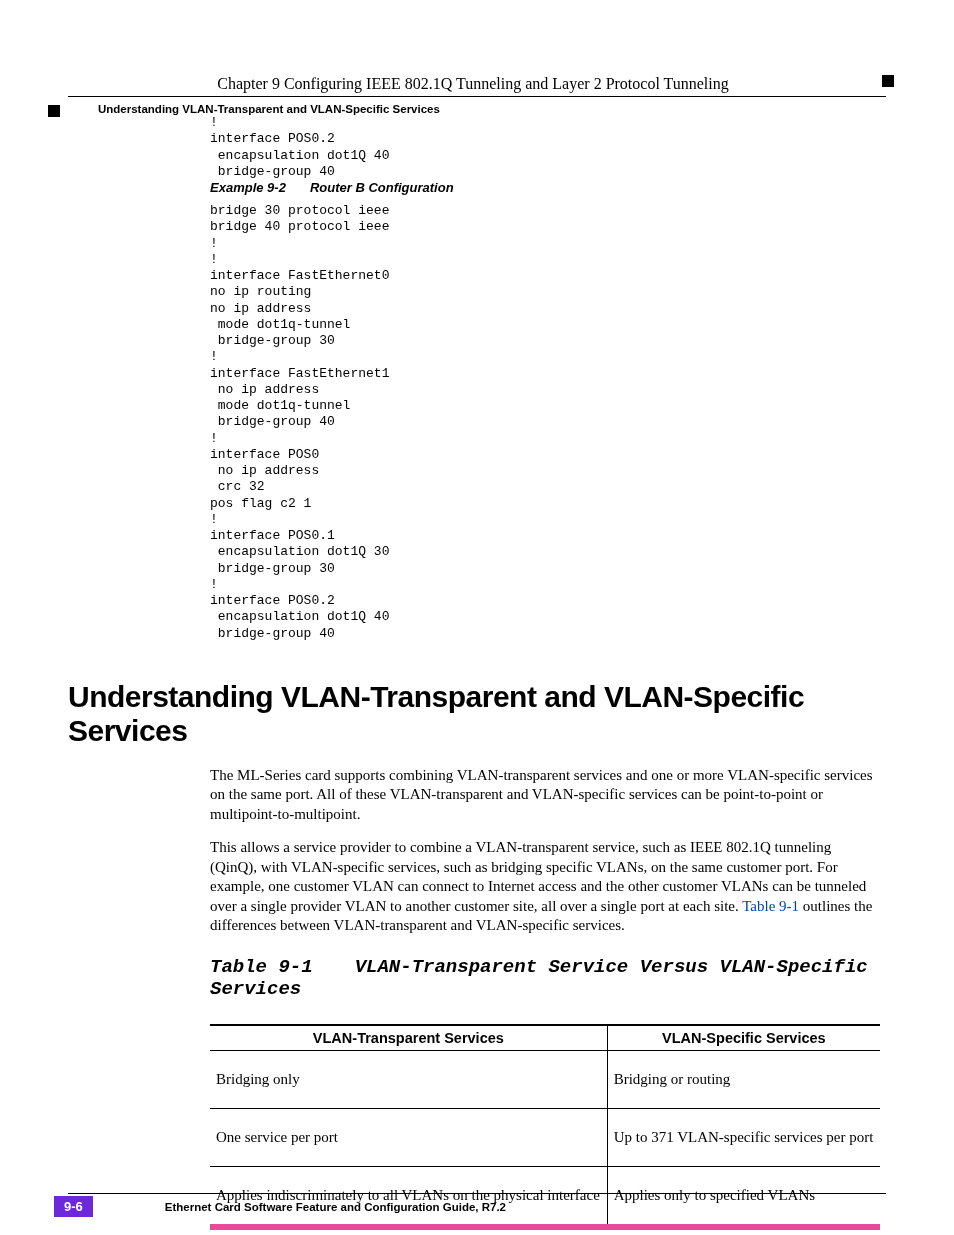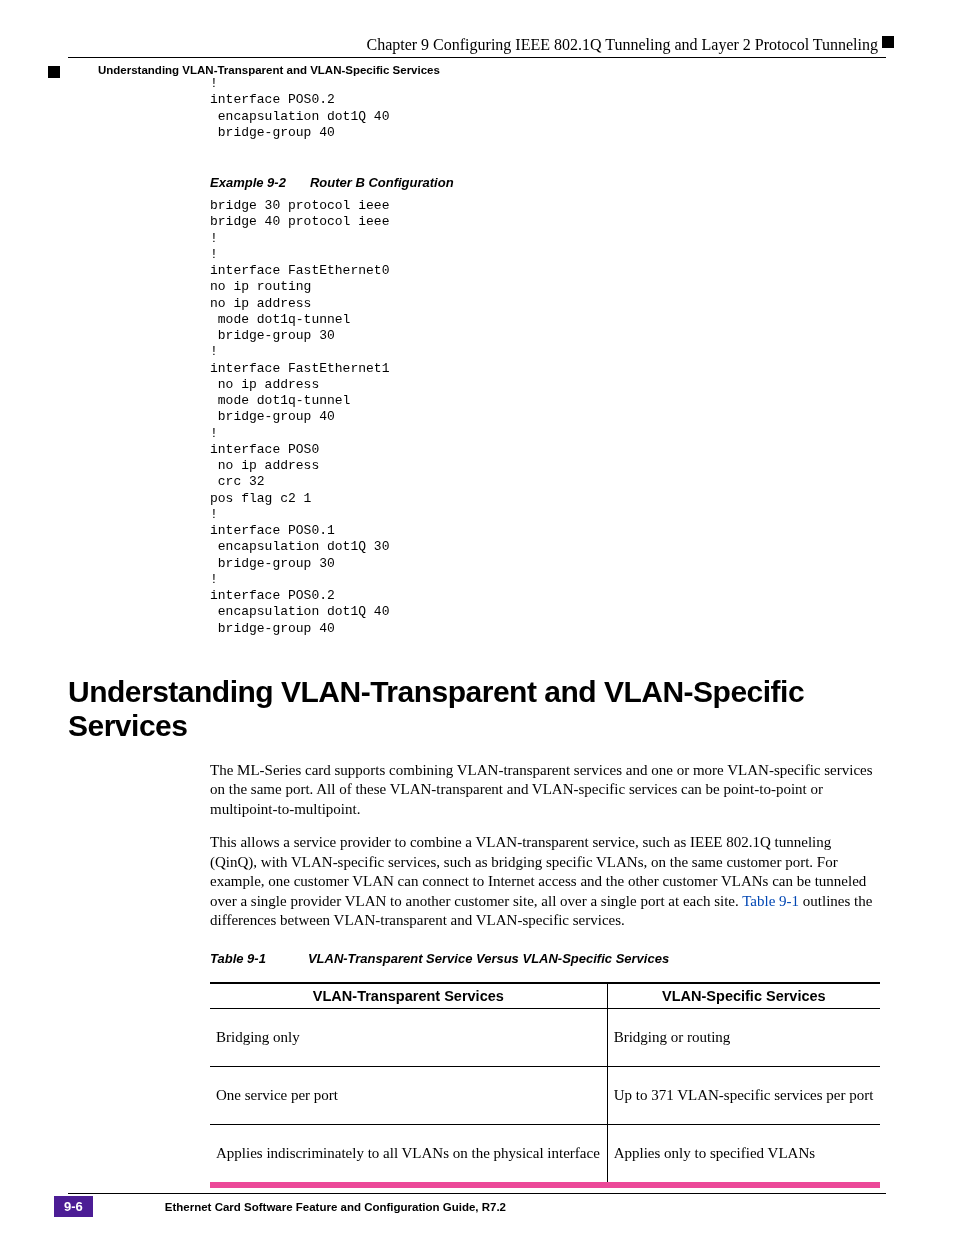--- a/index.html
+++ b/index.html
@@ -11,23 +11,24 @@
     color: #000;
   }
   .page {
     position: relative;
     width: 954px;
     height: 1235px;
     box-sizing: border-box;
     padding: 36px 68px 0 68px;
   }
   .rh-right {
-    text-align: right;
+    text-align: center;
     padding-right: 8px;
     position: relative;
+    margin-top: 39px;
   }
   .rh-right::after {
     content: "";
     position: absolute;
     right: -8px;
     top: 0;
     width: 12px;
     height: 12px;
     background: #000;
   }
@@ -65,47 +66,46 @@
     margin: 0;
   }
   .block1 {
     margin-top: 70px;
   }
   .example-title {
     font-family: Arial, Helvetica, sans-serif;
     font-weight: bold;
     font-style: italic;
     font-size: 13px;
-    margin-top: 34px;
     margin-bottom: 8px;
   }
   .example-title .gap { display:inline-block; width:24px; }
   h1.section {
     font-family: Arial, Helvetica, sans-serif;
     font-weight: bold;
     font-size: 30px;
     letter-spacing: -0.5px;
     margin: 38px 0 18px 0;
   }
   p.body {
     font-family: "Times New Roman", Times, serif;
     font-size: 15px;
     line-height: 1.3;
     margin: 0 0 14px 0;
   }
   .xref {
     color: #0046b3;
   }
   .table-title {
-    font-family: Liberation Sans, sans-serif;
+    font-family: Liberation Mono, monospace;
     font-weight: bold;
     font-style: italic;
-    font-size: 13px;
+    font-size: 19px;
     margin-top: 20px;
-    margin-bottom: 16px;
+    margin-bottom: 24px;
   }
   .table-title .gap { display:inline-block; width:42px; }
   table.data {
     border-collapse: collapse;
     width: 670px;
     font-size: 15px;
   }
   table.data th {
     font-family: Arial, Helvetica, sans-serif;
     font-weight: bold;
@@ -139,21 +139,21 @@
     margin-bottom: 2px;
   }
   .footer-row {
     display: flex;
     align-items: center;
     font-family: Arial, Helvetica, sans-serif;
     font-weight: bold;
     font-size: 11.5px;
   }
   .page-badge {
-    background: #4c1d95;
+    background: #6d28d9;
     color: #fff;
     padding: 3px 10px 3px 10px;
     font-family: Arial, Helvetica, sans-serif;
     font-weight: bold;
     font-size: 13px;
     margin-right: 12px;
     position: relative;
     left: -14px;
   }
   .footer-title {

